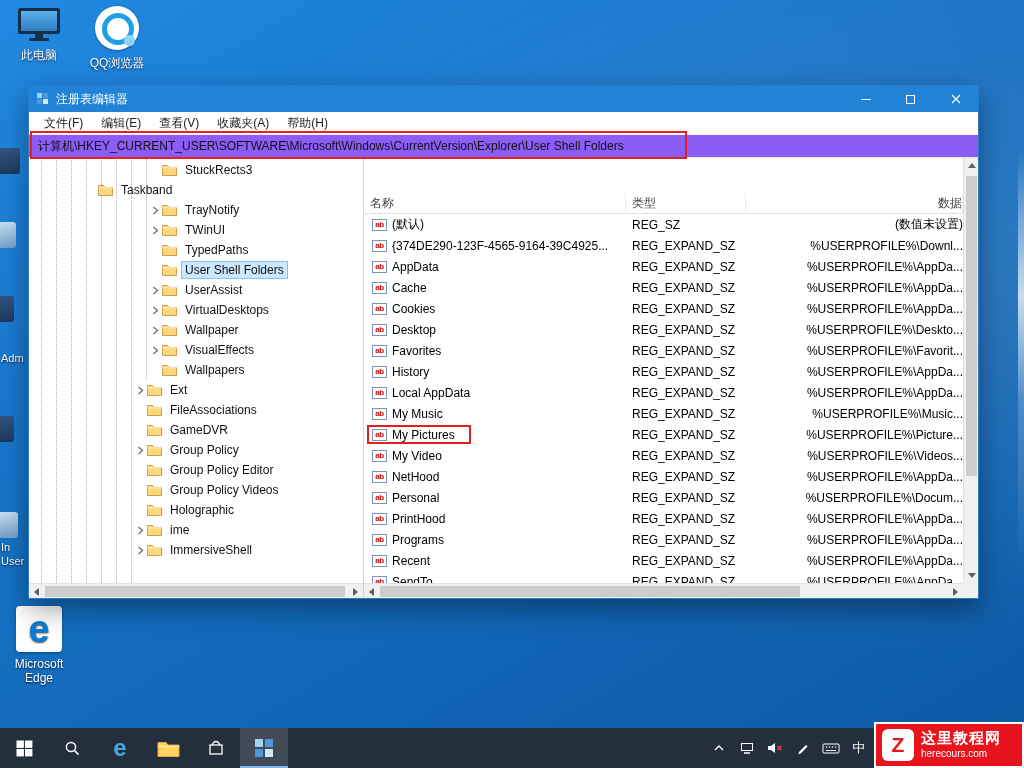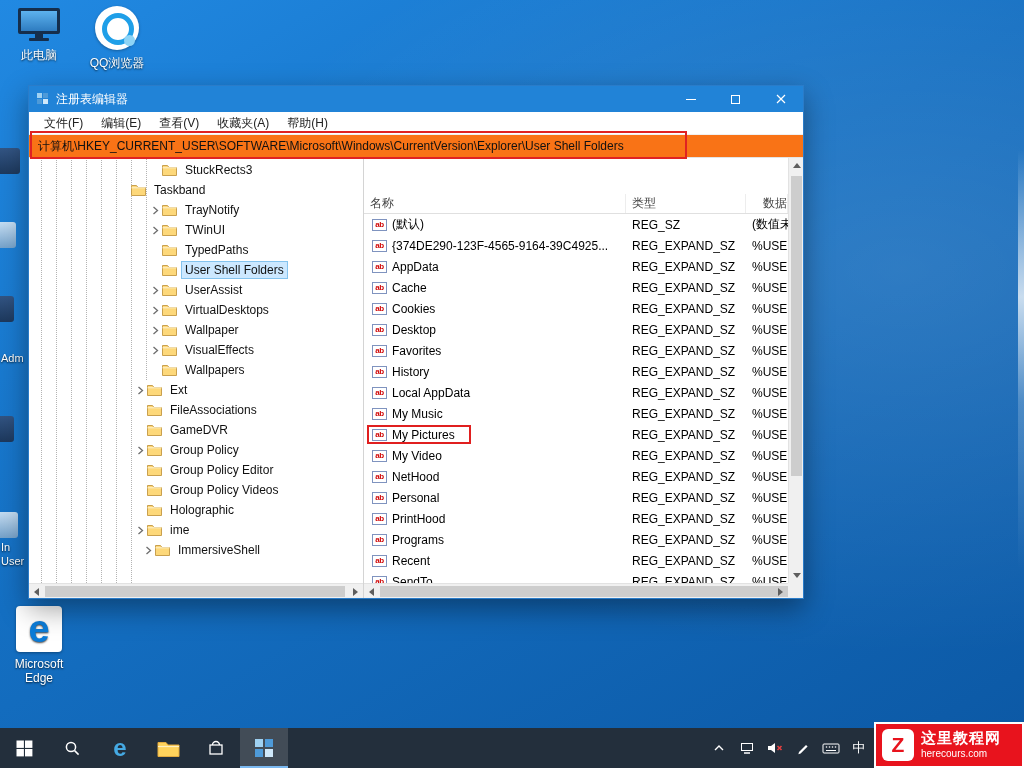--- a/index.html
+++ b/index.html
@@ -23,21 +23,21 @@
   .qq-icon { width:44px; height:44px; border-radius:50%; background:#fff; position:relative; box-shadow:0 1px 3px rgba(0,0,0,.3); }
   .qq-icon::before { content:''; position:absolute; left:7px; top:7px; width:22px; height:22px; border:5px solid #1f9fe8; border-radius:50%; }
   .qq-icon::after { content:''; position:absolute; right:4px; bottom:4px; width:11px; height:11px; background:#8ed4f6; border-radius:50%; }
   .edge-tile { width:46px; height:46px; background:#fff; border-radius:4px; display:flex; align-items:center; justify-content:center;
     box-shadow:0 1px 3px rgba(0,0,0,.35); }
   .edge-e { color:#0b7cd8; font-size:38px; font-weight:bold; line-height:1; }
   .sliver { position:absolute; left:0; border-radius:0 3px 3px 0; background:linear-gradient(180deg,#d8e8f6,#7fa6c9); opacity:.9; }
   .sliver.dark { background:linear-gradient(180deg,#35507a,#1d3150); }
   .partial-label { position:absolute; left:1px; color:#fff; font-size:11px; text-shadow:0 1px 2px rgba(0,0,0,.8); }
   
-  .window { position:absolute; left:28px; top:85px; width:776px; height:514px; background:#f97316;
+  .window { position:absolute; left:28px; top:85px; width:951px; height:514px; background:#8b5cf6;
     border:1px solid #2a7cc9; box-shadow:0 10px 26px rgba(0,0,0,.38); }
   .titlebar { height:26px; background:#2183d7; display:flex; align-items:center; color:#fff; font-size:12px; }
   .title-icon { margin:0 6px 0 7px; display:flex; }
   .win-controls { margin-left:auto; display:flex; height:100%; }
   .win-btn { width:45px; height:100%; display:flex; align-items:center; justify-content:center; }
   .min-glyph { width:10px; height:1px; background:#fff; }
   .max-glyph { width:9px; height:9px; border:1px solid #fff; }
   .menubar { height:23px; display:flex; align-items:center; font-size:12px; color:#222; background:#fff; padding-left:6px;
     border-bottom:1px solid #f0f0f0; }
   .menu-item { padding:0 9px; cursor:default; }
@@ -191,21 +191,21 @@
           <div class="tree-row" style="padding-left: 120px;">
             <span class="arrow"></span>
             <span class="ficon">
               <svg width="15" height="12" viewBox="0 0 15 12">
                 <path d="M0.5 1.5 h5 l1.5 2 h7.5 v8 h-14 z" fill="#fdd87a" stroke="#c9a04e" stroke-width="1"></path>
                 <path d="M0.5 3.8 h14" stroke="#fff3cf" stroke-width="1"></path>
               </svg>
             </span>
             <span class="tlabel">StuckRects3</span>
           </div>
-          <div class="tree-row" style="padding-left: 89px; text-align: right;">
+          <div class="tree-row" style="padding-left: 56px; text-align: right;">
             <span class="arrow"></span>
             <span class="ficon">
               <svg width="15" height="12" viewBox="0 0 15 12">
                 <path d="M0.5 1.5 h5 l1.5 2 h7.5 v8 h-14 z" fill="#fdd87a" stroke="#c9a04e" stroke-width="1"></path>
                 <path d="M0.5 3.8 h14" stroke="#fff3cf" stroke-width="1"></path>
               </svg>
             </span>
             <span class="tlabel">Taskband</span>
           </div>
           <div class="tree-row" style="padding-left: 120px;">
@@ -407,21 +407,21 @@
               </svg>
             </span>
             <span class="ficon">
               <svg width="15" height="12" viewBox="0 0 15 12">
                 <path d="M0.5 1.5 h5 l1.5 2 h7.5 v8 h-14 z" fill="#fdd87a" stroke="#c9a04e" stroke-width="1"></path>
                 <path d="M0.5 3.8 h14" stroke="#fff3cf" stroke-width="1"></path>
               </svg>
             </span>
             <span class="tlabel">ime</span>
           </div>
-          <div class="tree-row" style="padding-left: 105px; margin-left: 8px;">
+          <div class="tree-row" style="padding-left: 105px;">
             <span class="arrow">
               <svg width="9" height="9" viewBox="0 0 9 9">
                 <path d="M2.5 1 L6.5 4.5 L2.5 8" fill="none" stroke="#6d6d6d" stroke-width="1.3"></path>
               </svg>
             </span>
             <span class="ficon">
               <svg width="15" height="12" viewBox="0 0 15 12">
                 <path d="M0.5 1.5 h5 l1.5 2 h7.5 v8 h-14 z" fill="#fdd87a" stroke="#c9a04e" stroke-width="1"></path>
                 <path d="M0.5 3.8 h14" stroke="#fff3cf" stroke-width="1"></path>
               </svg>

